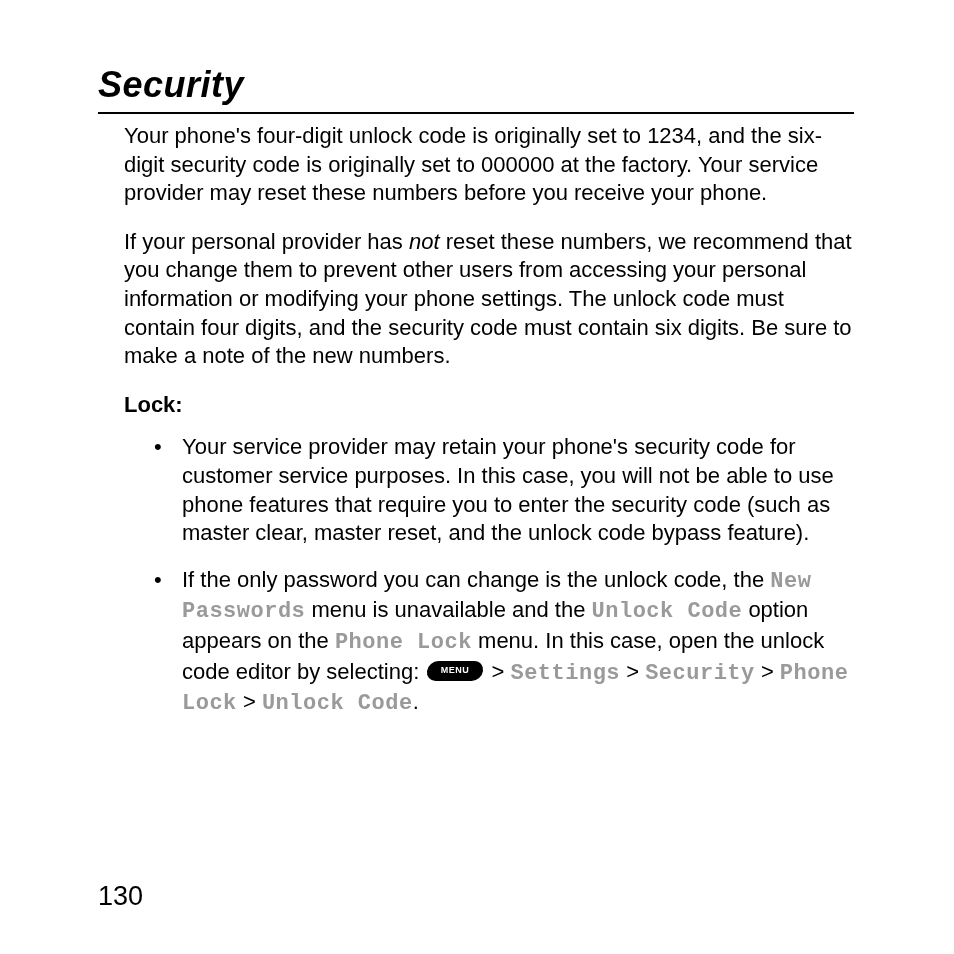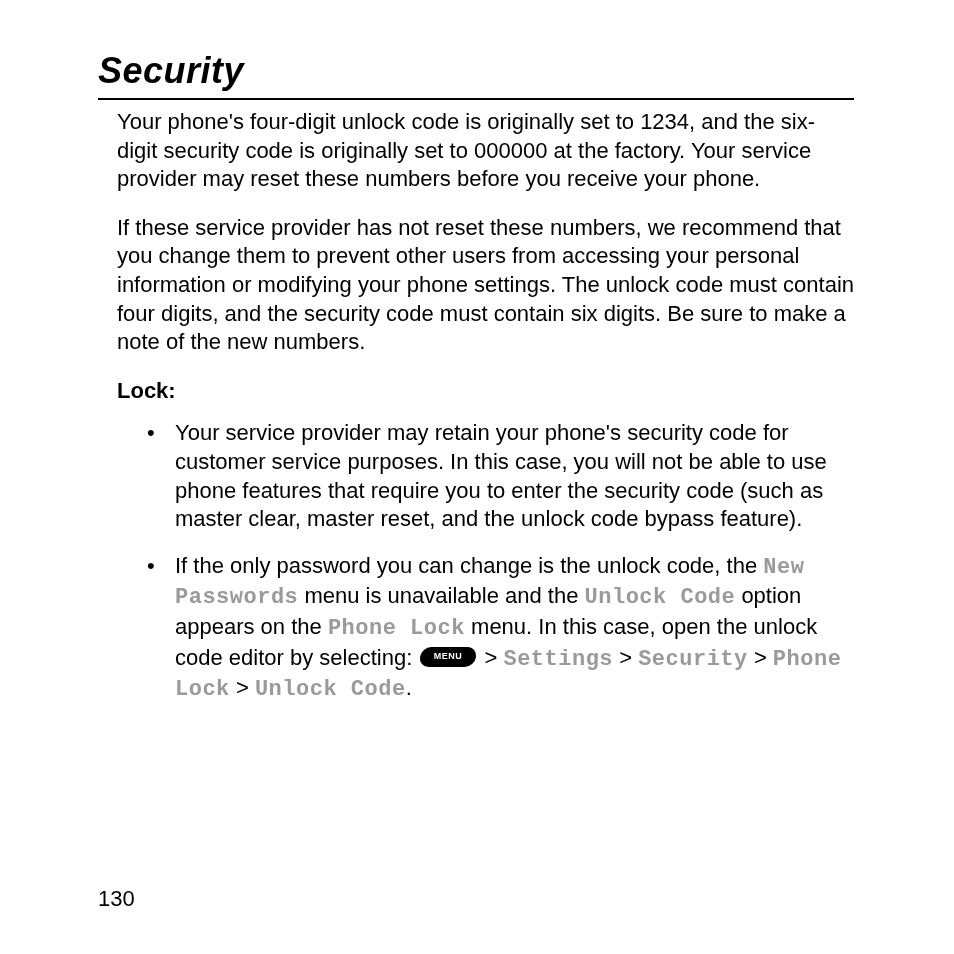--- a/index.html
+++ b/index.html
@@ -6,39 +6,39 @@
     margin: 0;
     padding: 0;
     width: 954px;
     height: 954px;
     background: #fff;
     font-family: "Helvetica Neue", Helvetica, Arial, sans-serif;
     color: #000;
     position: relative;
   }
   .page {
-    padding: 50px 100px 0 98px;
+    padding: 64px 100px 0 98px;
   }
   .chapter-title {
     font-size: 36px;
     font-weight: 700;
     font-style: italic;
     letter-spacing: 0.5px;
     margin: 0 0 8px 0;
     padding-bottom: 6px;
     border-bottom: 2.5px solid #000;
   }
   .section-title {
     font-size: 28px;
     font-weight: 700;
     font-style: italic;
     margin: 62px 0 18px 0;
   }
   .body {
-    margin-left: 19px;
+    margin-left: 26px;
     font-size: 22px;
     line-height: 1.30;
     font-weight: 400;
   }
   .para {
     margin: 0 0 20px 0;
   }
   .notes-label {
     font-weight: 700;
     margin: 0 0 14px 0;
@@ -55,20 +55,21 @@
   }
   ul.notes li::before {
     content: "•";
     position: absolute;
     left: 0;
     top: 0;
     font-size: 22px;
     line-height: 1.30;
   }
   .italic {
+    font-style: italic;
   }
   .mono {
     font-family: "Courier New", Courier, monospace;
     font-weight: 700;
     color: #9a9a9a;
     letter-spacing: 0.5px;
   }
   .menu-key {
     display: inline-block;
     width: 56px;
@@ -90,36 +91,36 @@
     font-family: Arial, sans-serif;
     font-size: 9px;
     font-weight: 700;
     letter-spacing: 0.5px;
     transform: skewX(8deg);
   }
   .page-number {
     position: absolute;
     left: 98px;
     bottom: 42px;
-    font-size: 22px;
+    font-size: 27px;
   }
 </style>
 </head>
 <body>
 
 <div class="page">
   <h1 class="chapter-title">Security</h1>
 
 
   <div class="body">
 
     <p class="para">Your phone's four-digit unlock code is originally set to 1234, and the six-digit security code is originally set to 000000 at the factory. Your service provider may reset these numbers before you receive your phone.</p>
 
     <p class="para">
-      <span>If these service provider has </span><span class="italic">not</span><span> reset these numbers, we recommend that you change them to prevent other users from accessing your personal information or modifying your phone settings. The unlock code must contain four digits, and the security code must contain six digits. Be sure to make a note of the new numbers.</span>
+      <span>If your personal provider has </span><span class="italic">not</span><span> reset these numbers, we recommend that you change them to prevent other users from accessing your personal information or modifying your phone settings. The unlock code must contain four digits, and the security code must contain six digits. Be sure to make a note of the new numbers.</span>
     </p>
 
     <p class="notes-label">Lock:</p>
 
     <ul class="notes">
       <li>Your service provider may retain your phone's security code for customer service purposes. In this case, you will not be able to use phone features that require you to enter the security code (such as master clear, master reset, and the unlock code bypass feature).</li>
       <li>
         <span>If the only password you can change is the unlock code, the </span><span class="mono">New Passwords</span><span> menu is unavailable and the </span><span class="mono">Unlock Code</span><span> option appears on the </span><span class="mono">Phone Lock</span><span> menu. In this case, open the unlock code editor by selecting: </span><span class="menu-key"><span>MENU</span></span><span> &gt; </span><span class="mono">Settings</span><span> &gt; </span><span class="mono">Security</span><span> &gt; </span><span class="mono">Phone Lock</span><span> &gt; </span><span class="mono">Unlock Code</span><span>.</span>
       </li>
     </ul>

